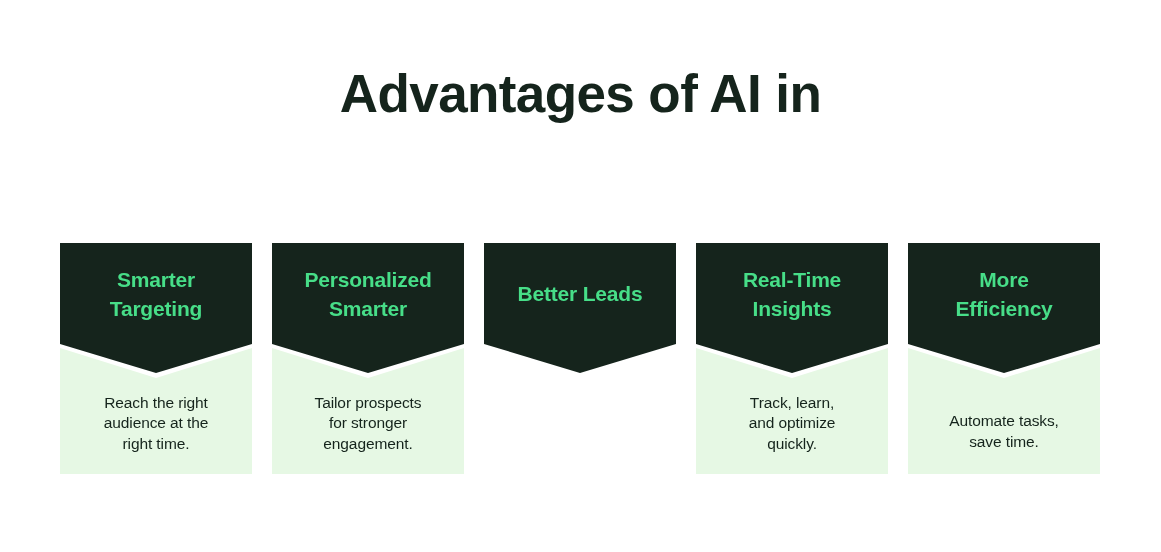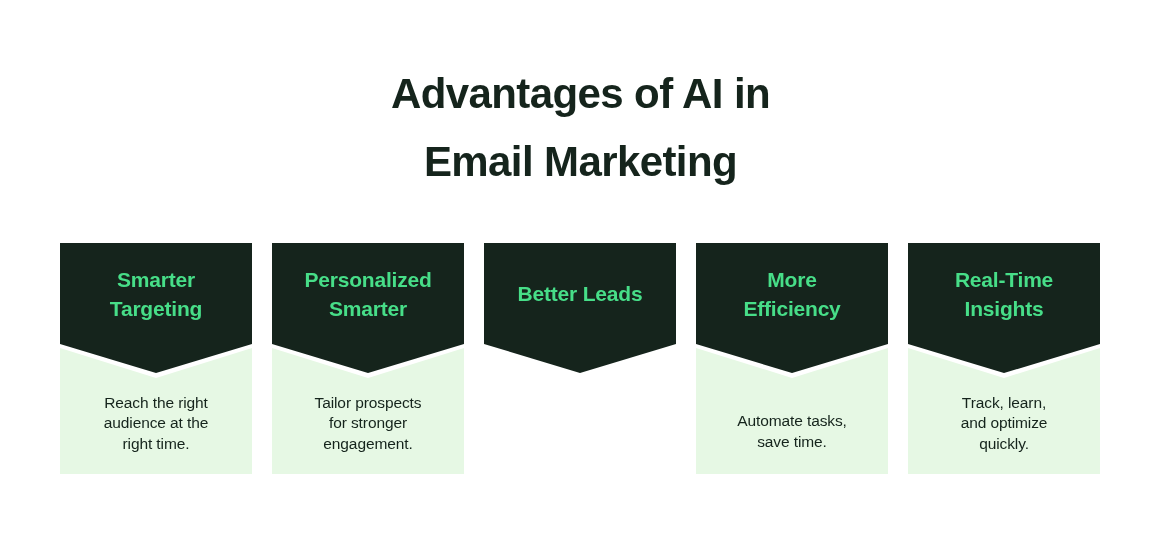--- a/index.html
+++ b/index.html
@@ -24,21 +24,21 @@
     position: absolute;
     left: 0;
     top: 60px;
     width: 1161px;
     text-align: center;
   }
 
   .title-line {
     display: block;
     font-family: "Liberation Sans", sans-serif;
-    font-size: 42px;
+    font-size: 53px;
     font-weight: 700;
     line-height: 68px;
     letter-spacing: -0.6px;
     color: #15241C;
     white-space: pre;
   }
 
   
   #cards-row {
     position: absolute;
@@ -126,21 +126,20 @@
   
   .card.short-desc .card-body { padding-bottom: 22px; }
 </style>
 </head>
 <body>
 
 <div id="infographic">
 
   <div id="title-block">
     <span class="title-line">Advantages of AI in</span>
-    <span class="title-line">Email Marketing</span>
   </div>
 
   <div id="cards-row">
 
     <div class="card">
       <div class="card-head">
         <div class="card-head-inner">
           <span class="card-title">Smarter
 Targeting</span>
         </div>
@@ -167,41 +166,41 @@
     </div>
 
     <div class="card single-line">
       <div class="card-head">
         <div class="card-head-inner">
           <span class="card-title">Better Leads</span>
         </div>
       </div>
     </div>
 
-    <div class="card short-desc">
-      <div class="card-head">
-        <div class="card-head-inner">
-          <span class="card-title">More
-Efficiency</span>
-        </div>
-      </div>
-      <div class="card-body">
-        <span class="card-desc">Automate tasks,
-save time.</span>
-      </div>
-    </div>
-
     <div class="card">
       <div class="card-head">
         <div class="card-head-inner">
           <span class="card-title">Real-Time
 Insights</span>
         </div>
       </div>
       <div class="card-body">
         <span class="card-desc">Track, learn,
 and optimize
 quickly.</span>
       </div>
     </div>
 
+    <div class="card short-desc">
+      <div class="card-head">
+        <div class="card-head-inner">
+          <span class="card-title">More
+Efficiency</span>
+        </div>
+      </div>
+      <div class="card-body">
+        <span class="card-desc">Automate tasks,
+save time.</span>
+      </div>
+    </div>
+
   </div>
 </div>
 
 </body></html>

